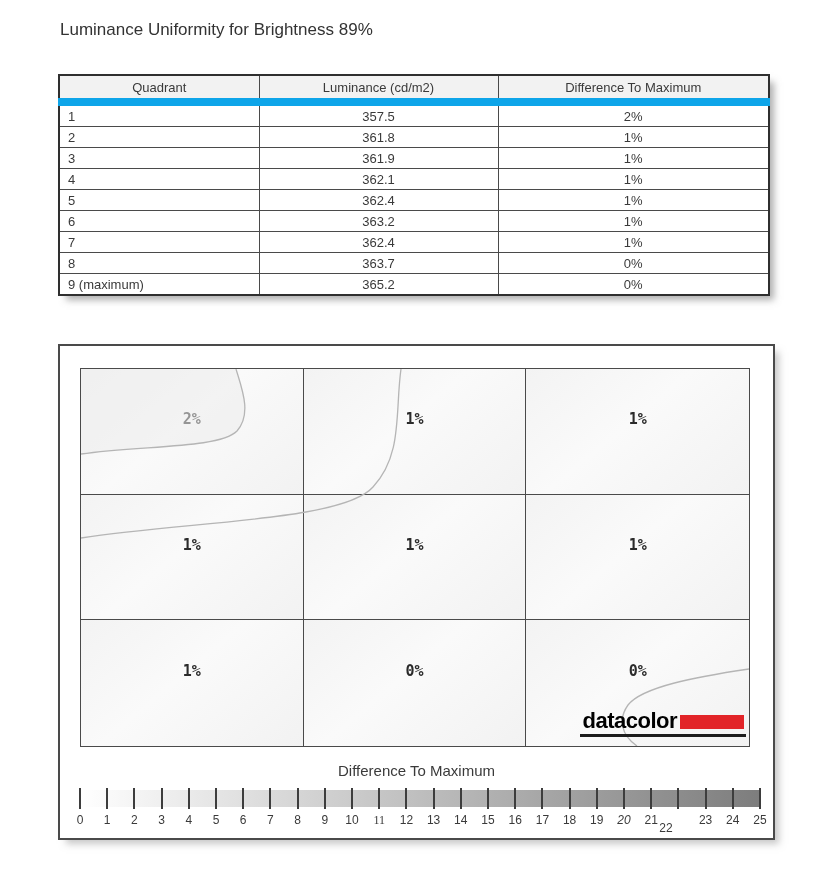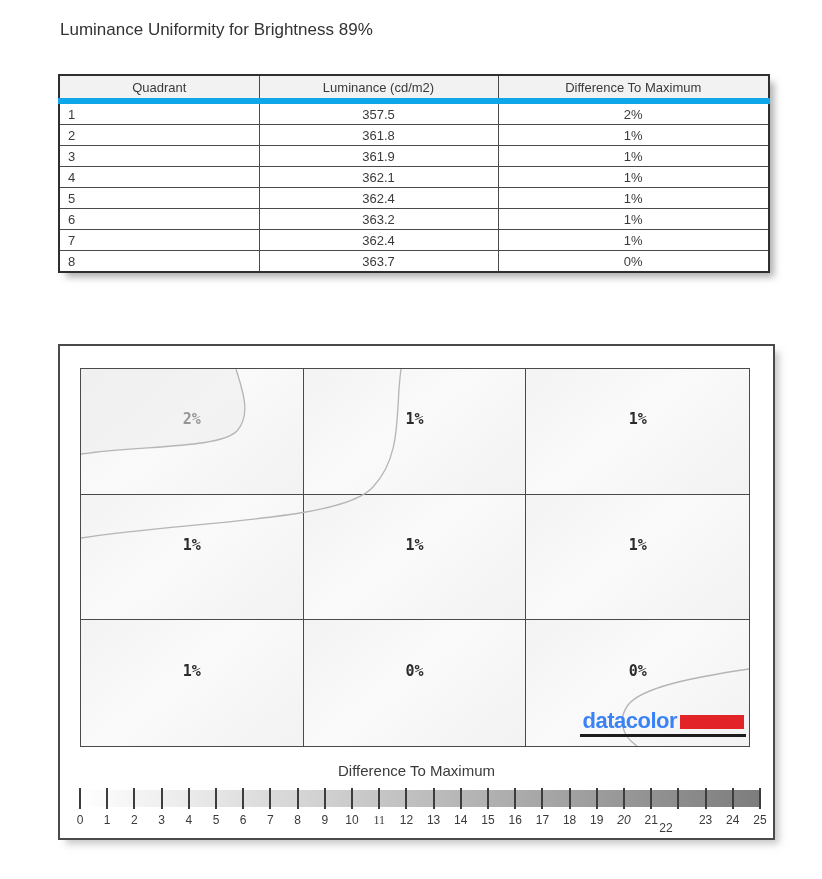--- a/index.html
+++ b/index.html
@@ -11,21 +11,21 @@
   
   table.lum { position:absolute; left:58px; top:74px; width:710px;
     border-collapse:collapse; table-layout:fixed; background:#fff;
     border:2px solid #2f2f2f; font-size:13px; color:#3a3a3a;
     box-shadow:6px 6px 7px -2px rgba(110,110,110,0.55); }
   table.lum col.w0 { width:200px; }
   table.lum col.w1 { width:239px; }
   table.lum col.w2 { width:271px; }
   table.lum th, table.lum td { border:1px solid #4a4a4a; padding:0; }
   table.lum th { height:22px; background:#f2f2f2; font-weight:normal; text-align:center; }
-  table.lum thead tr { border-bottom:6px solid #0ea5e9;margin-left:28px; }
+  table.lum thead tr { border-bottom:8px solid #0ea5e9;margin-left:28px; }
   table.lum td { height:20px; text-align:center; background:#fff; }
   table.lum td.c0 { text-align:left; padding-left:8px; }
 
   
   .figure { position:absolute; left:58px; top:344px; width:713px; height:492px;
     border:2px solid #4a4a4a; background:#fff;
     box-shadow:6px 6px 7px -2px rgba(145,145,145,0.5); }
 
   .gridwrap { position:absolute; left:20px; top:22px; width:668px; height:377px;
     border:1px solid #4a4a4a; }
@@ -36,21 +36,21 @@
     display:flex; align-items:center; justify-content:center; }
   .cell:nth-child(3n) { border-right:none; }
   .cell:nth-child(n+7) { border-bottom:none; }
   .cell-label { font-family:"DejaVu Sans Mono", monospace; font-weight:bold;
     font-size:15px; color:#2b2b2b; transform:translateY(-12px); }
 
   svg.contours { position:absolute; left:0; top:0; width:100%; height:100%; pointer-events:none; }
 
   .logo { position:absolute; right:3px; bottom:9px; padding:0 2px 2px 2px;
     border-bottom:3px solid #1c1c1c; white-space:nowrap; line-height:1; }
-  .logo-text { font-size:22px; font-weight:bold; color:#3b82f6; letter-spacing:-0.5px; }
+  .logo-text { font-size:22px; font-weight:bold; color:#000000; letter-spacing:-0.5px; }
   .logo-swatch { display:inline-block; width:64px; height:14px; margin-left:3px;
     vertical-align:baseline; transform:translateY(1px); }
 
   .scale-label { position:absolute; left:0; right:0; top:416px; text-align:center;
     font-size:15px; color:#3a3a3a; }
   .colorbar { position:absolute; left:20px; top:441px; width:680px; height:44px; }
   .band { position:absolute; left:0; top:3px; width:680px; height:17px; }
   .tick { position:absolute; top:1px; width:2px; height:21px; background:#3d3d3d; }
   .tick-num { position:absolute; top:26px; width:24px; text-align:center;
     font-size:12px; color:#3a3a3a; }
@@ -107,20 +107,25 @@
           <td class="c2">1%</td>
         </tr>
         <tr>
           <td class="c0">7</td>
           <td class="c1">362.4</td>
           <td class="c2">1%</td>
         </tr>
         <tr>
           <td class="c0">8</td>
           <td class="c1">363.7</td>
+          <td class="c2">0%</td>
+        </tr>
+        <tr>
+          <td class="c0">9 (maximum)</td>
+          <td class="c1">365.2</td>
           <td class="c2">0%</td>
         </tr>
       </tbody>
   </table>
 
   <div class="figure">
 
     <div class="gridwrap">
       <div class="cells" id="grid-cells">
           <div class="cell">

